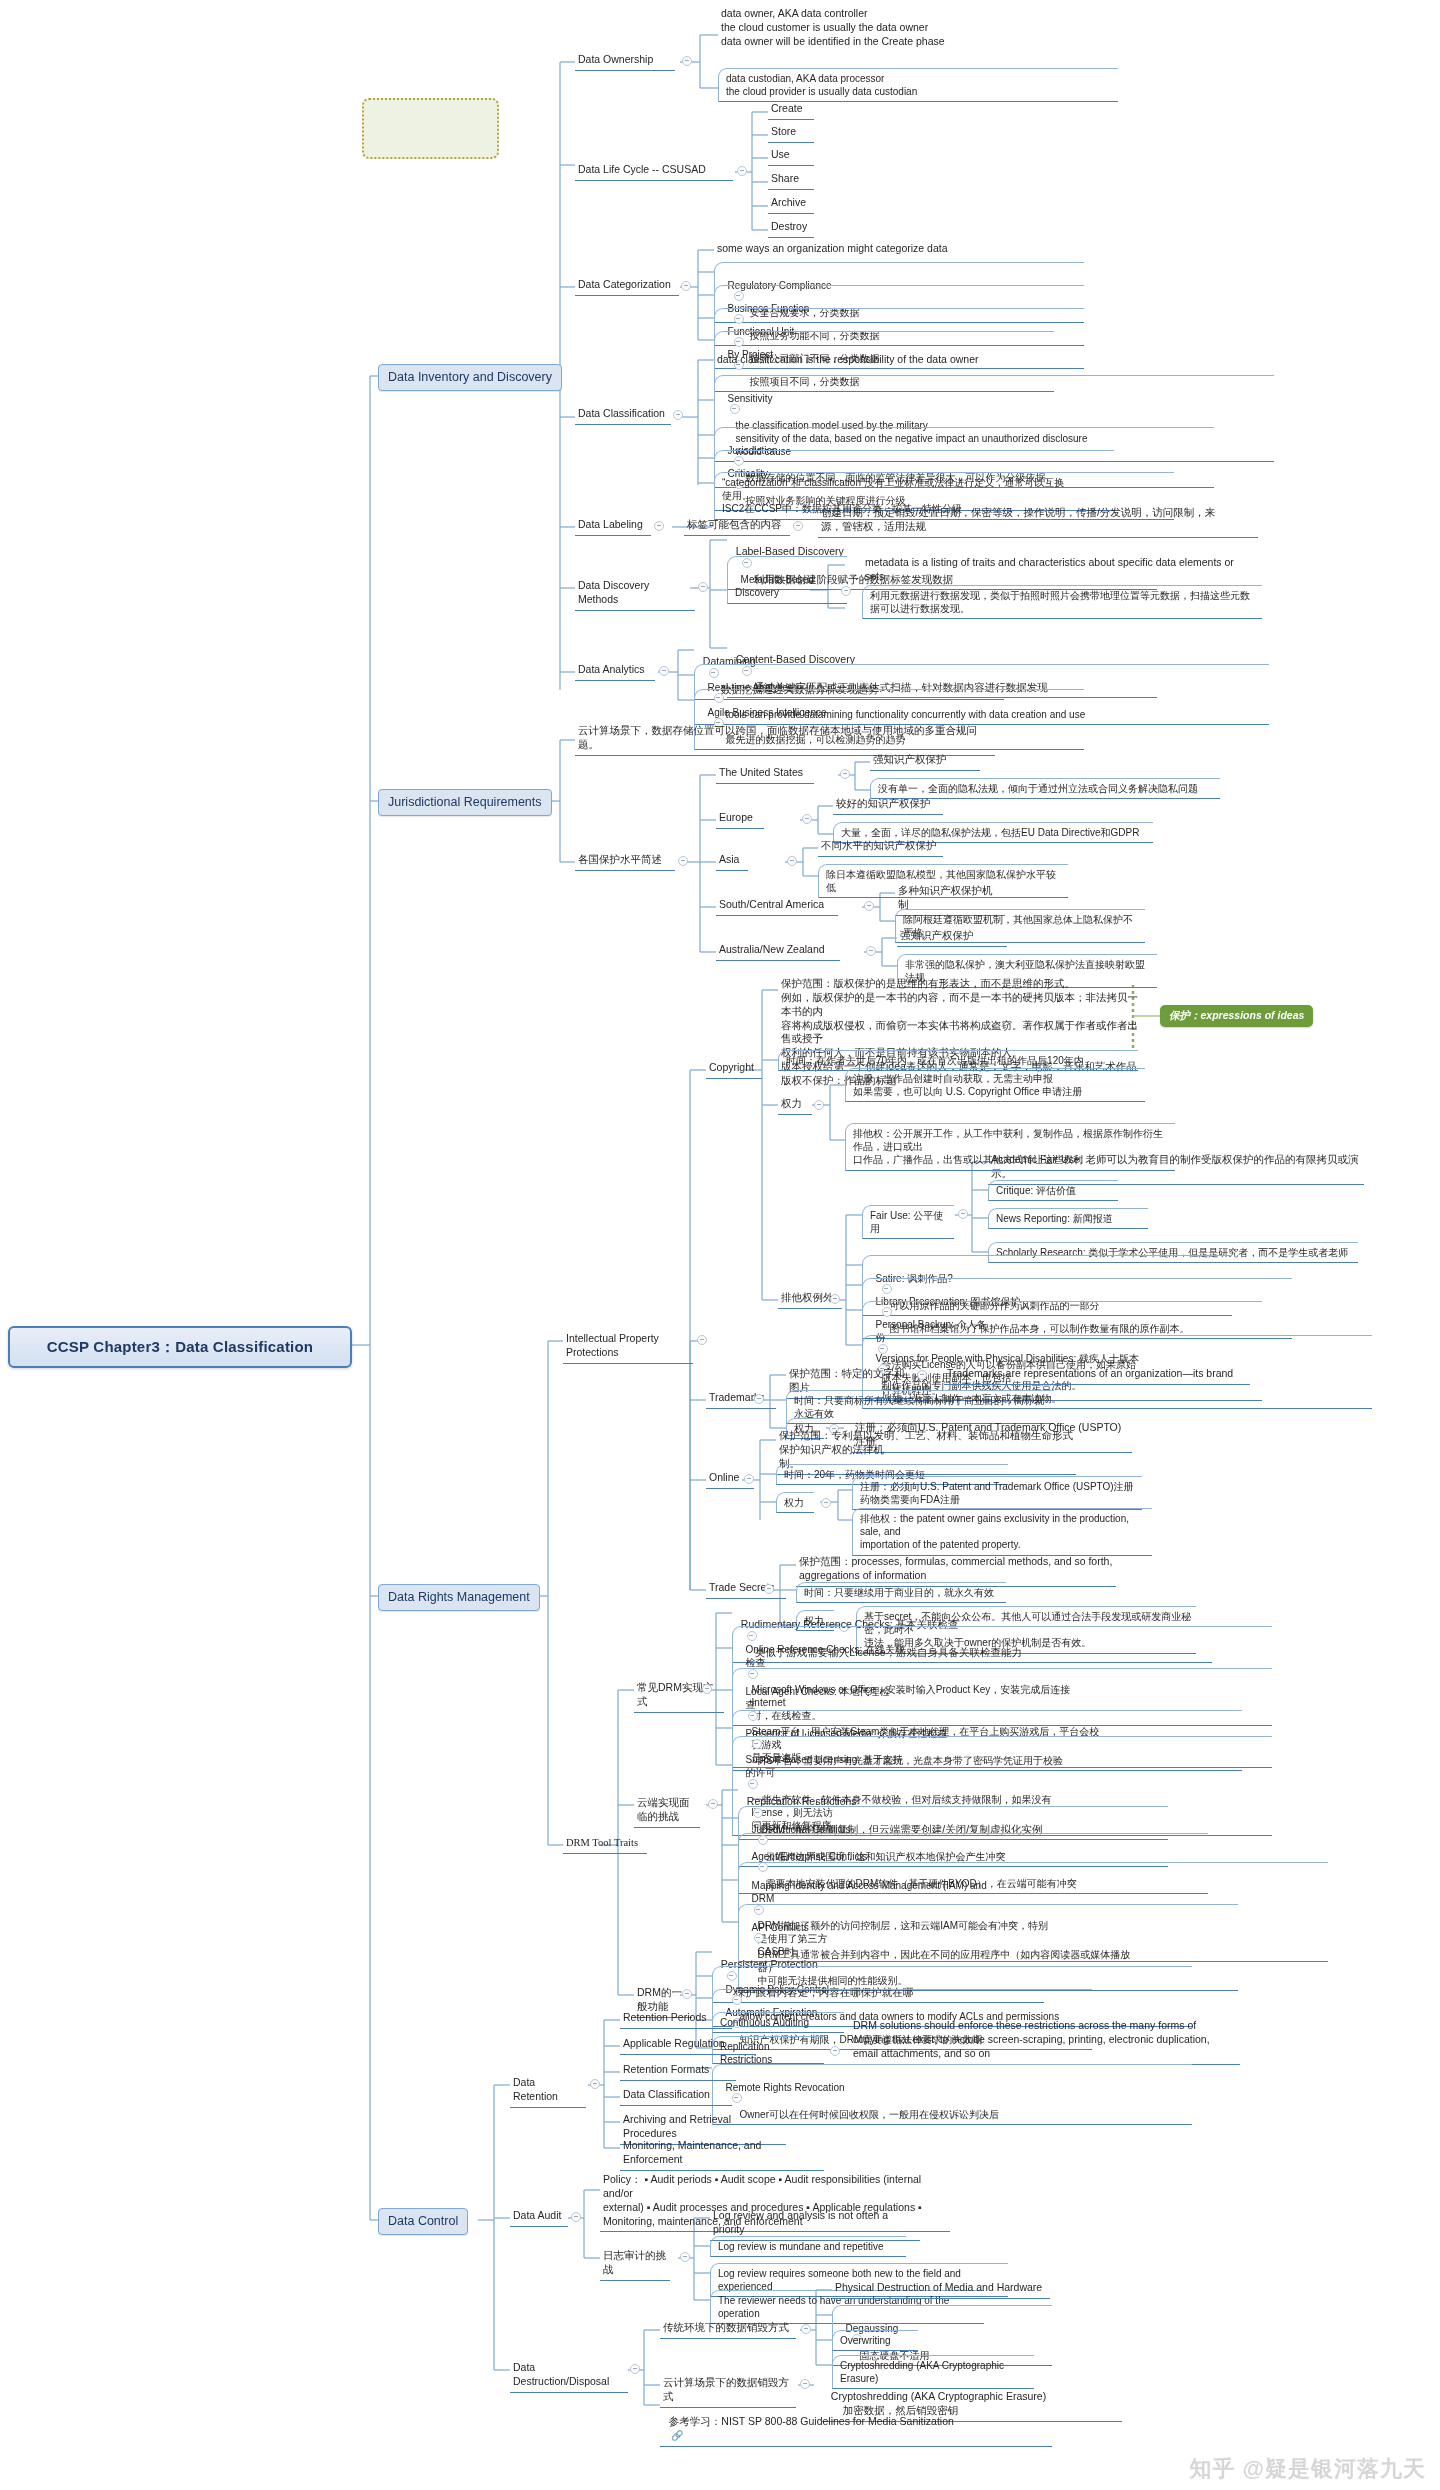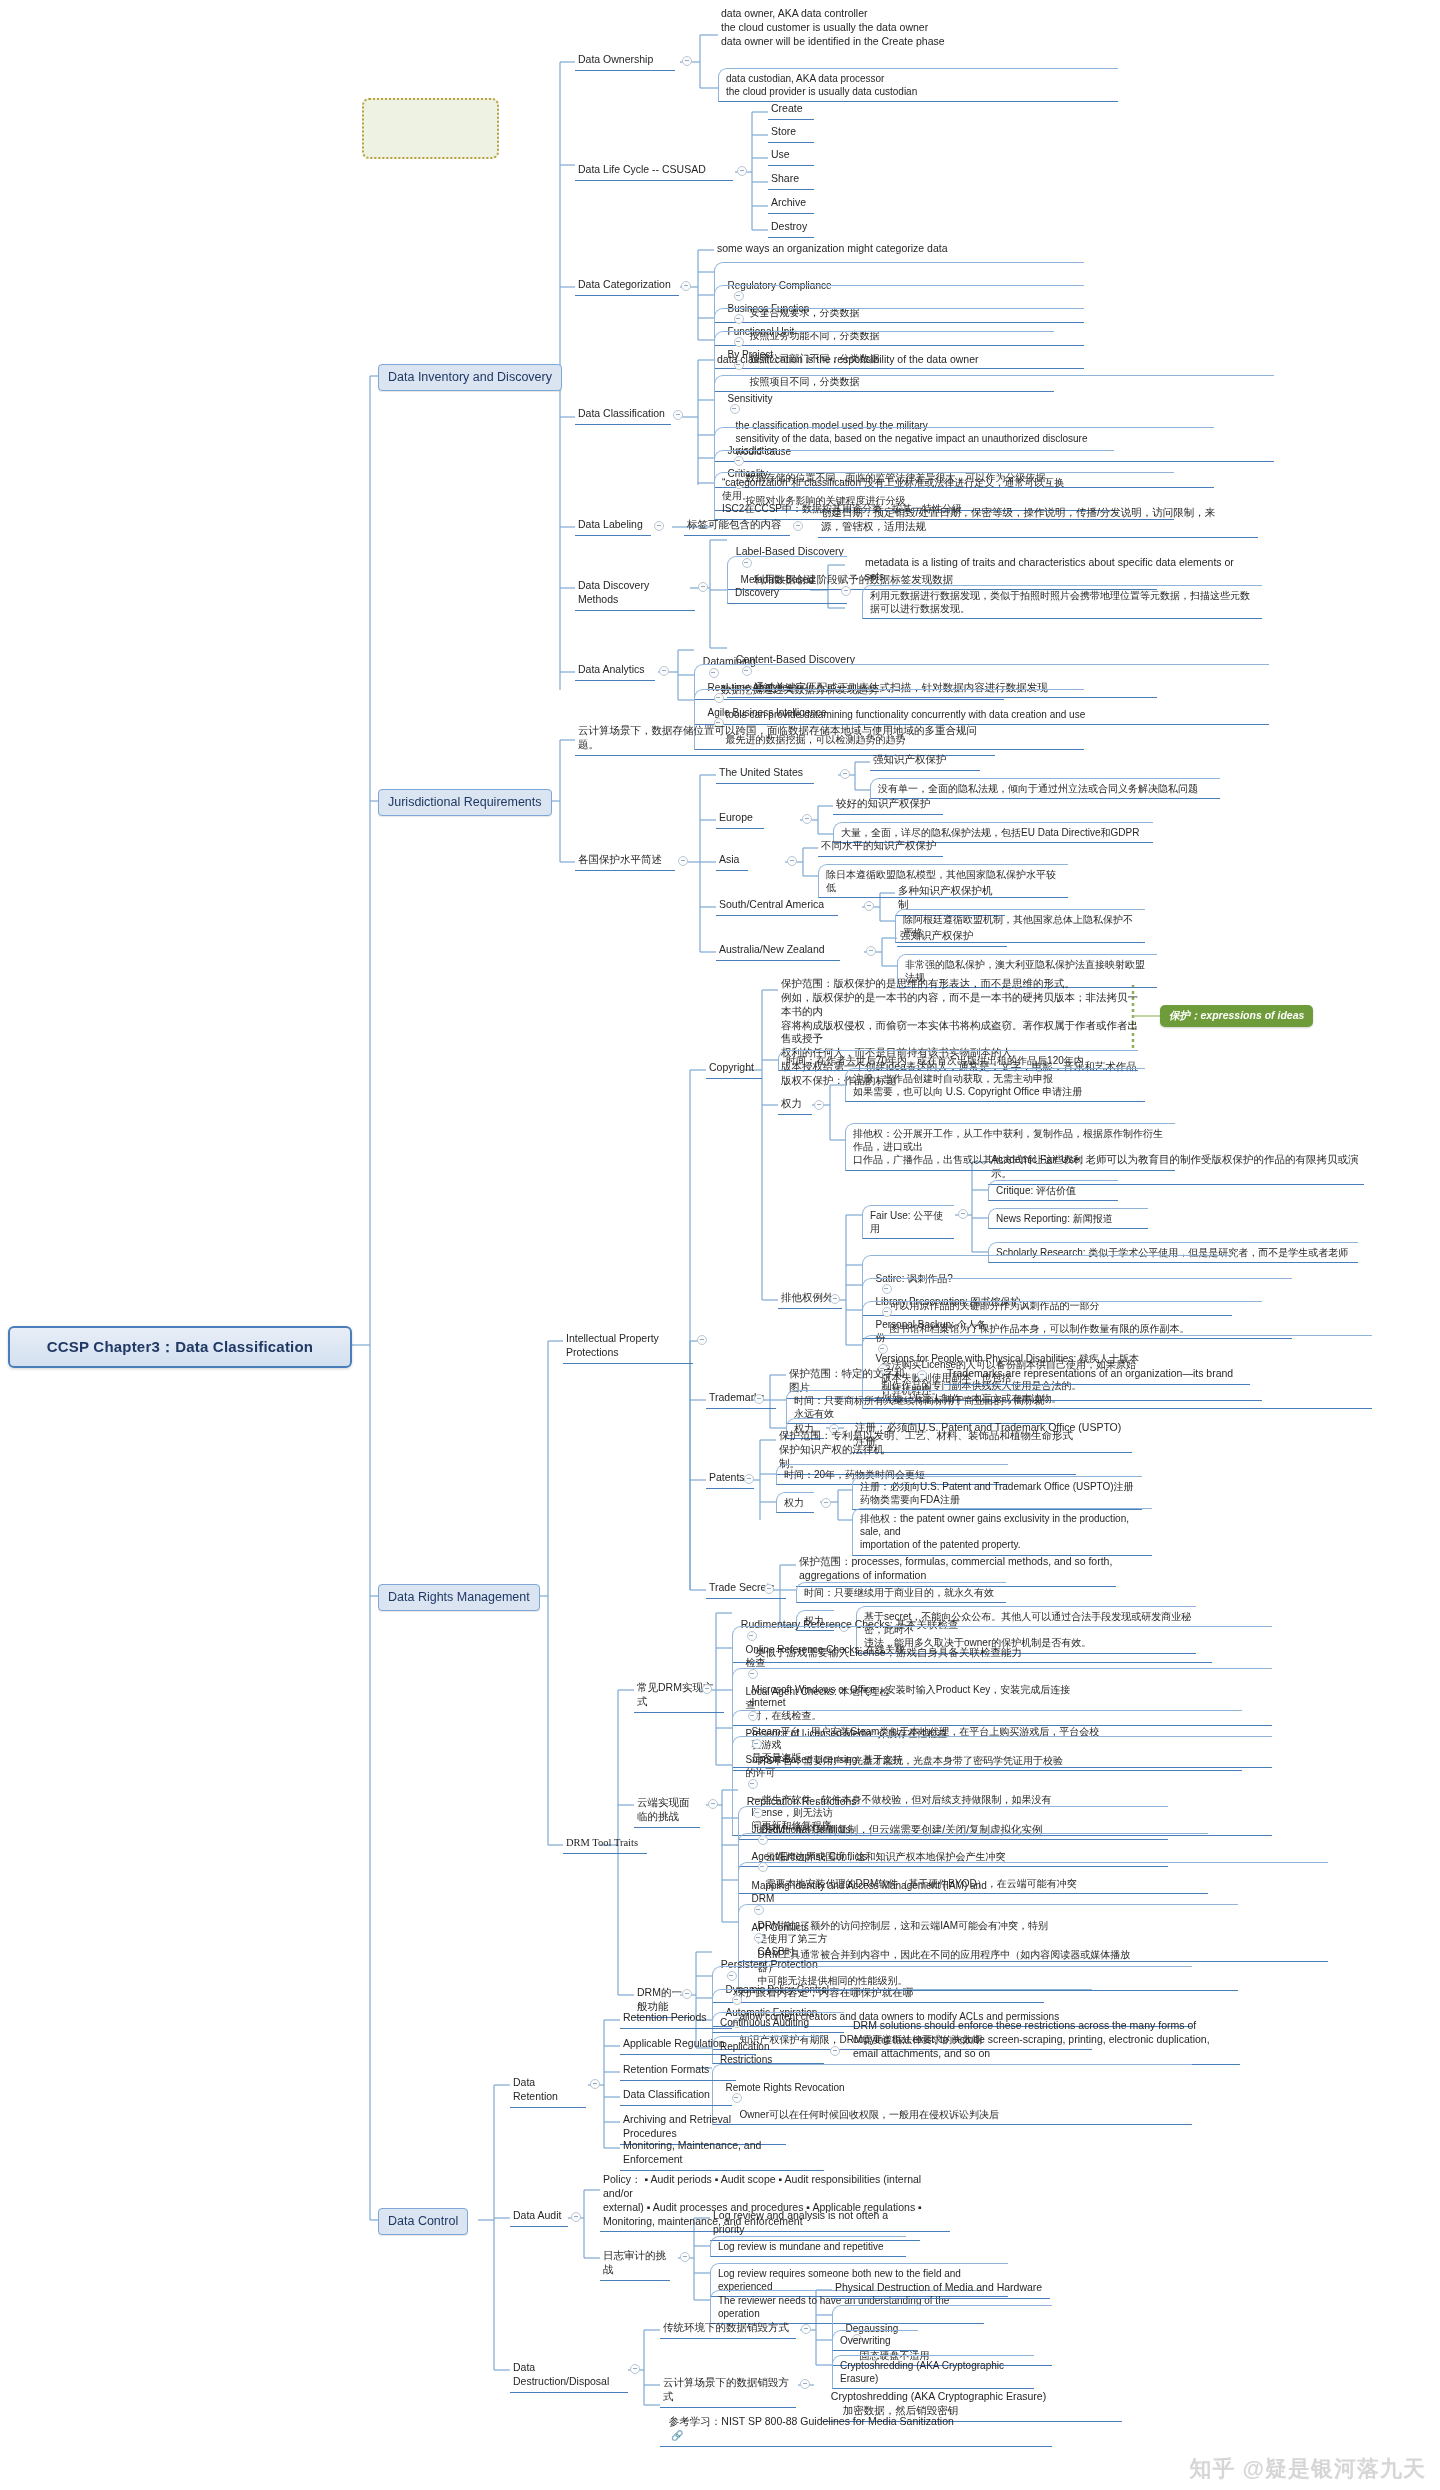--- a/index.html
+++ b/index.html
@@ -535,21 +535,21 @@
 <div class="node n-ul" style="left:706px;top:1390px;width:70px;">Trademarks</div>
 <span class="tgl" style="left:754px;top:1394px;"></span>
 <div class="node n-ul" style="left:786px;top:1366px;width:128px;">保护范围：特定的文字和图片</div>
 <span class="tgl" style="left:917px;top:1370px;"></span>
 <div class="node n-ul" style="left:944px;top:1366px;width:306px;">Trademarks are representations of an organization—its brand</div>
 <div class="node n-box" style="left:786px;top:1390px;width:268px;">时间：只要商标所有人继续将商标用于商业目的，商标就永远有效</div>
 <div class="node n-box" style="left:786px;top:1418px;width:38px;">权力</div>
 <span class="tgl" style="left:829px;top:1424px;"></span>
 <div class="node n-ul" style="left:852px;top:1420px;width:280px;">注册：必须向U.S. Patent and Trademark Office (USPTO)注册</div>
 
-<div class="node n-ul" style="left:706px;top:1470px;width:48px;">Patents</div>
+<div class="node n-ul" style="left:706px;top:1470px;width:48px;">Online</div>
 <span class="tgl" style="left:744px;top:1474px;"></span>
 <div class="node n-ul" style="left:776px;top:1428px;width:300px;">保护范围：专利是以发明、工艺、材料、装饰品和植物生命形式保护知识产权的法律机
 制。</div>
 <div class="node n-box" style="left:776px;top:1464px;width:232px;">时间：20年，药物类时间会更短</div>
 <div class="node n-box" style="left:776px;top:1492px;width:38px;">权力</div>
 <span class="tgl" style="left:821px;top:1498px;"></span>
 <div class="node n-box" style="left:852px;top:1476px;width:290px;">注册：必须向U.S. Patent and Trademark Office (USPTO)注册
 药物类需要向FDA注册</div>
 <div class="node n-box" style="left:852px;top:1508px;width:300px;">排他权：the patent owner gains exclusivity in the production, sale, and
 importation of the patented property.</div>

